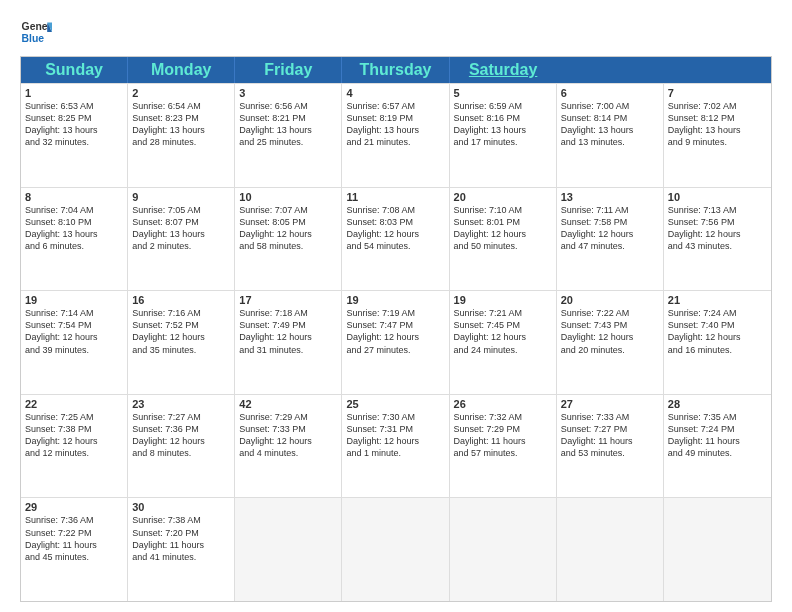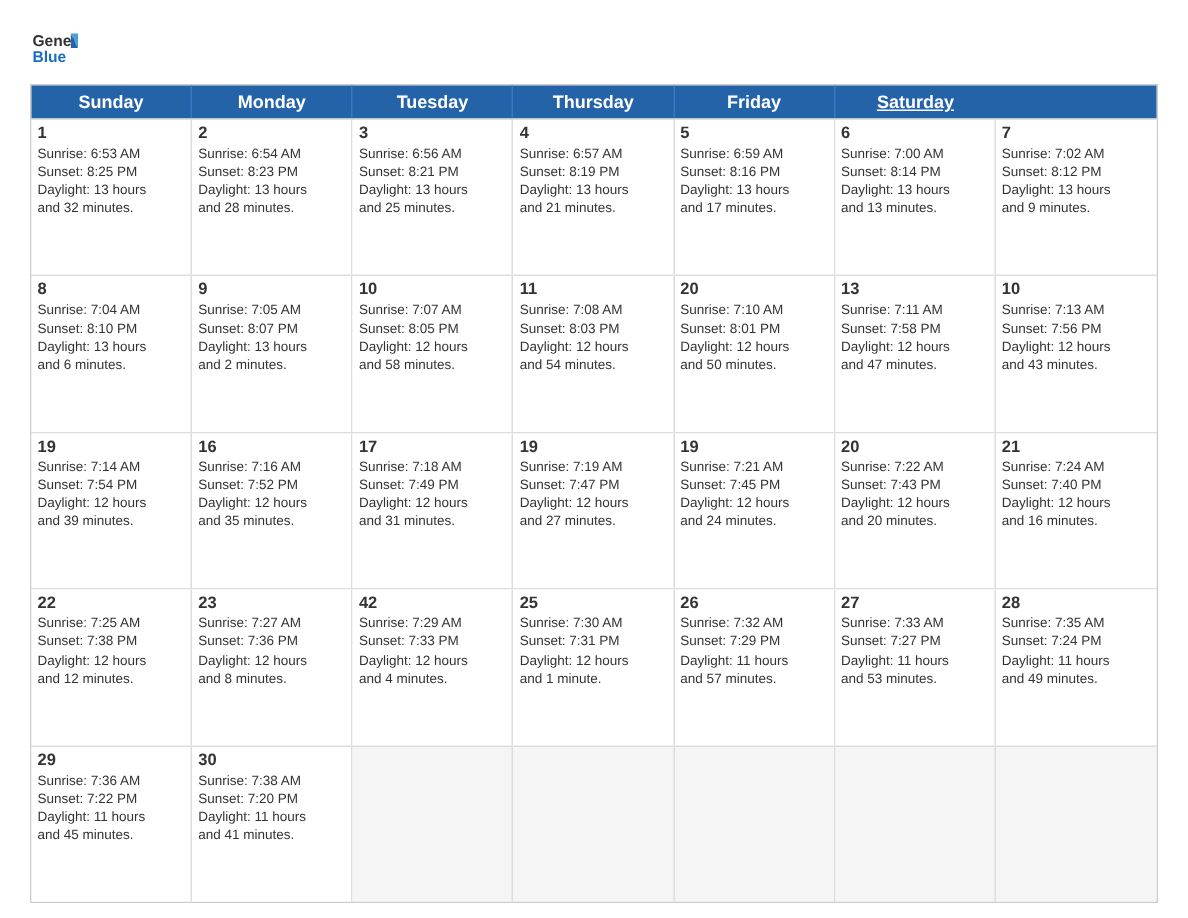--- a/index.html
+++ b/index.html
@@ -50,22 +50,22 @@
       display: flex;
       flex-direction: column;
       border: 1px solid #ccc;
     }
     .cal-header {
       display: grid;
       grid-template-columns: repeat(7, 1fr);
       background: #2563a8;
     }
     .cal-header-cell {
-      color: #ffffff;
-      font-size: 12px;
+      color: #5eead4;
+      font-size: 16px;
       font-weight: bold;
       padding: 4px 4px;
       text-align: center;
       border-right: 1px solid #3a78c4;
     }
     .cal-header-cell:last-child {
       border-right: none;
       text-decoration: underline;
     }
     .cal-body {
@@ -127,23 +127,22 @@
     <div class="title-block">
       <h1></h1>
       <h2></h2>
     </div>
   </div>
 
   <div class="calendar">
     <div class="cal-header">
     <div class="cal-header-cell">Sunday</div>
         <div class="cal-header-cell">Monday</div>
-        <div class="cal-header-cell">Tuesday</div>
+        <div class="cal-header-cell">Friday</div>
         <div class="cal-header-cell">Thursday</div>
-        <div class="cal-header-cell">Friday</div>
         <div class="cal-header-cell">Saturday</div>
       </div>
     <div class="cal-body">
     <div class="cal-row">
           <div class="cal-cell">
             <span class="day-num">1</span>
             <div class="info">Sunrise: 6:53 AM<br>Sunset: 8:25 PM<br>Daylight: 13 hours<br>and 32 minutes.</div>
           </div>
           <div class="cal-cell">
             <span class="day-num">2</span>

